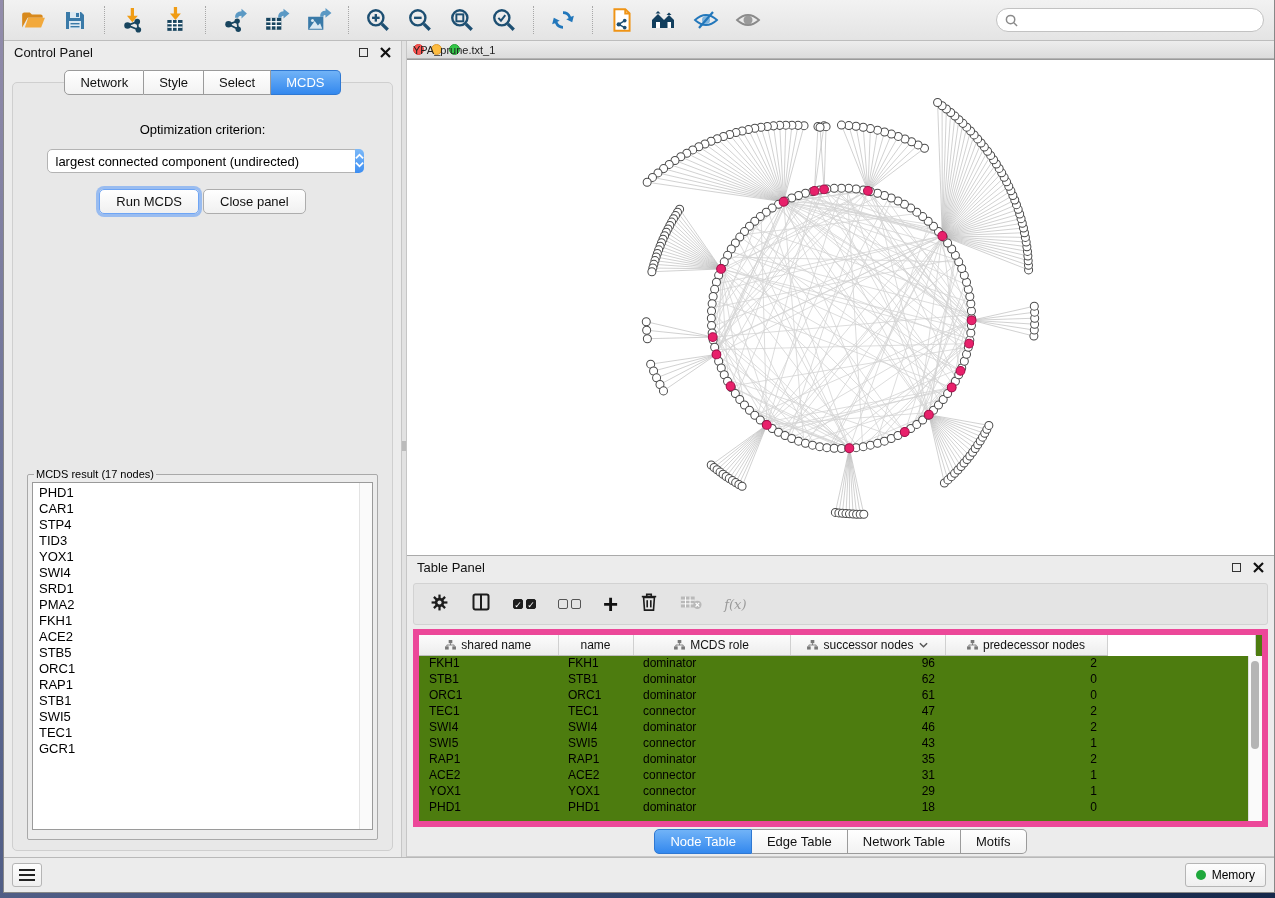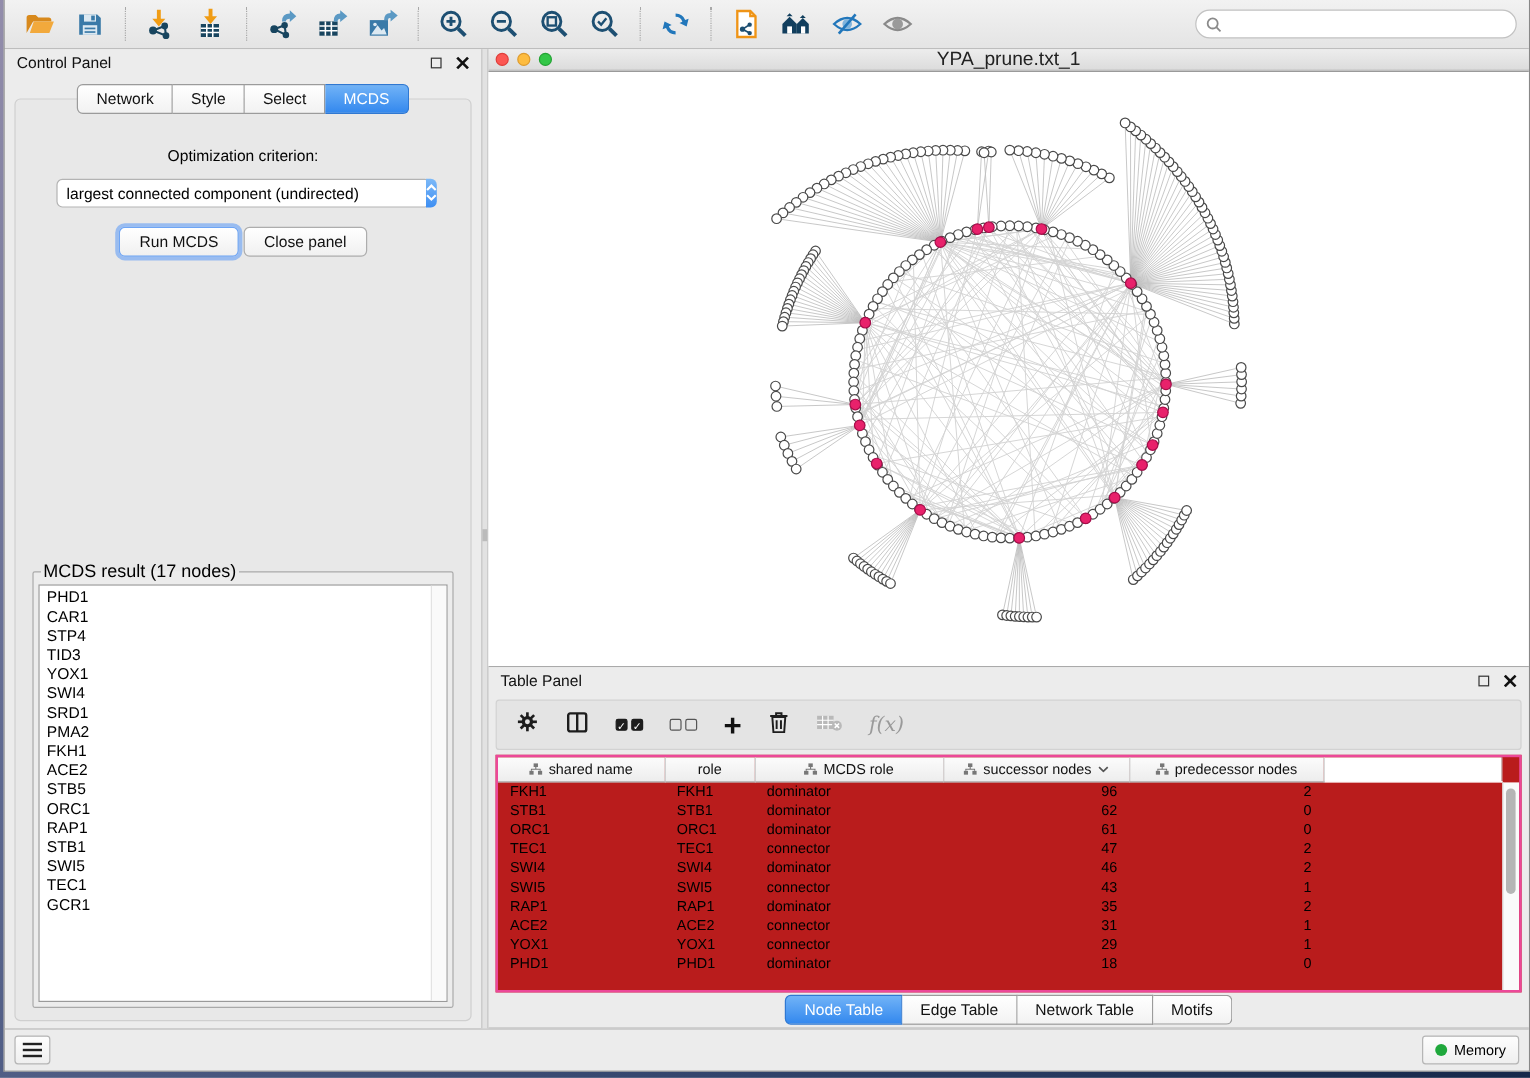--- a/index.html
+++ b/index.html
@@ -44,44 +44,44 @@
   .combo .val { flex:1; padding:0 8px; white-space:nowrap; }
   .combo .step { width:19px; height:24px; margin:-1px -1px 0 0; border-radius:0 5px 5px 0;
     background:linear-gradient(#7cb9f8,#3d8ef2); display:flex; flex-direction:column; align-items:center; justify-content:center; gap:1px; }
   .btnrow { display:flex; justify-content:center; gap:4px; margin-top:16px; }
   .mbtn { font-size:13px; padding:4px 16px; background:linear-gradient(#ffffff,#f0f0f0);
     border:1px solid #adadad; border-radius:5px; color:#111; }
   .mbtn.focus { box-shadow:0 0 0 3px rgba(110,165,245,.65); border-color:#6ea5f5; }
 
   fieldset.resultbox { margin:6px 14px 10px 14px; flex:0 0 auto; height:372px; border:1px solid #a9a9a9;
     border-radius:2px; background:#ececec; padding:2px 4px 6px 4px; }
-  fieldset.resultbox legend { font-size:15px; padding:0 2px; margin-left:2px; }
+  fieldset.resultbox legend { font-size:11px; padding:0 2px; margin-left:2px; }
   .listbox { background:#fff; border:1px solid #9a9a9a; height:348px; position:relative; overflow:hidden; }
   .listbox ul { list-style:none; padding:2px 0 0 6px; }
   .listbox li { font-size:13px; height:16px; line-height:16px; color:#000; }
   .listbox .vtrack { position:absolute; right:0; top:0; bottom:0; width:13px; background:#fafafa; border-left:1px solid #e3e3e3; }
 
   
   .netview { height:515px; flex:0 0 auto; display:flex; flex-direction:column; border-bottom:1px solid #aaa; }
   .net-title { height:18px; background:linear-gradient(#ededed,#dcdcdc); border-bottom:1px solid #b3b3b3;
     display:flex; align-items:center; padding:0 6px; flex:0 0 auto; }
   .tl { width:11px; height:11px; border-radius:50%; margin-right:7px; }
-  .net-title .name { flex:1; text-align:center; font-size:16px; color:#222; margin-left:-54px; }
+  .net-title .name { flex:1; font-size:11px; color:#222; margin-left:-54px; }
   .canvas { flex:1; background:#fff; border-top:1px solid #9a9a9a; position:relative; }
   .canvas svg { position:absolute; inset:0; }
 
   
   .tpanel { flex:1; background:#ececec; display:flex; flex-direction:column; min-height:0; }
   .ttoolbar { margin:4px 6px 0 6px; height:42px; background:#e4e4e4; border:1px solid #d2d2d2; border-radius:3px;
     display:flex; align-items:center; gap:22px; padding:0 16px; flex:0 0 auto; }
   .cbx { width:10px; height:10px; border:1.6px solid #1d1d1d; border-radius:2px; display:inline-block; }
   .cbx.on { background:#1d1d1d; color:#fff; font-size:9px; line-height:10px; text-align:center; }
   .plus { font-size:26px; font-weight:bold; color:#111; line-height:20px; }
-  .fx { font-family:"DejaVu Serif",serif; font-style:italic; font-size:17px; color:#9a9a9a; }
-  .tgrid { margin:4px 6px 0 6px; flex:1; background:#b91c1c; border:2px solid #ec4899; position:relative; overflow:hidden; }
+  .fx { font-family:"DejaVu Serif",serif; font-style:italic; font-size:13px; color:#9a9a9a; }
+  .tgrid { margin:4px 6px 0 6px; flex:1; background:#4d7c0f; border:6px solid #ec4899; position:relative; overflow:hidden; }
   table.nodes { border-collapse:collapse; width:836px; table-layout:fixed; }
   table.nodes th { height:20px; background:linear-gradient(#fcfcfc,#ededed); border-right:1px solid #d0d0d0;
     border-bottom:1px solid #bdbdbd; font-size:12px; font-weight:normal; color:#111; }
   table.nodes th .hwrap { display:flex; align-items:center; justify-content:center; gap:5px; }
   table.nodes td { height:16px; font-size:12px; color:#000; padding:0 10px; white-space:nowrap; overflow:hidden; }
   td.num { text-align:right; }
   .tgrid .vtrack { position:absolute; right:0; top:21px; bottom:0; width:14px; background:#fafafa; border-left:1px solid #e0e0e0; }
   .tgrid .vthumb { position:absolute; right:3px; top:26px; width:8px; height:88px; background:#b5b5b5; border-radius:4px; }
   .ttabs { height:30px; display:flex; justify-content:center; align-items:center; flex:0 0 auto; border-bottom:1px solid #c9c9c9; }
 
@@ -1052,21 +1052,21 @@
                         <rect x="4" y="0" width="4" height="3.5"></rect>
                         <rect x="0" y="7" width="4" height="3.5"></rect>
                         <rect x="8" y="7" width="4" height="3.5"></rect>
                         <path d="M6 3.5 V5.5 M2 7 V5.5 H10 V7" stroke="#777" fill="none"></path>
                       </svg>
                 <span>shared name</span>
                     </span>
                   </th>
               <th>
                     <span class="hwrap">
-                      <span>role</span>
+                      <span>name</span>
                     </span>
                   </th>
               <th>
                     <span class="hwrap">
                 <svg width="11" height="10" viewBox="0 0 12 11" fill="#777">
                         <rect x="4" y="0" width="4" height="3.5"></rect>
                         <rect x="0" y="7" width="4" height="3.5"></rect>
                         <rect x="8" y="7" width="4" height="3.5"></rect>
                         <path d="M6 3.5 V5.5 M2 7 V5.5 H10 V7" stroke="#777" fill="none"></path>
                       </svg>

